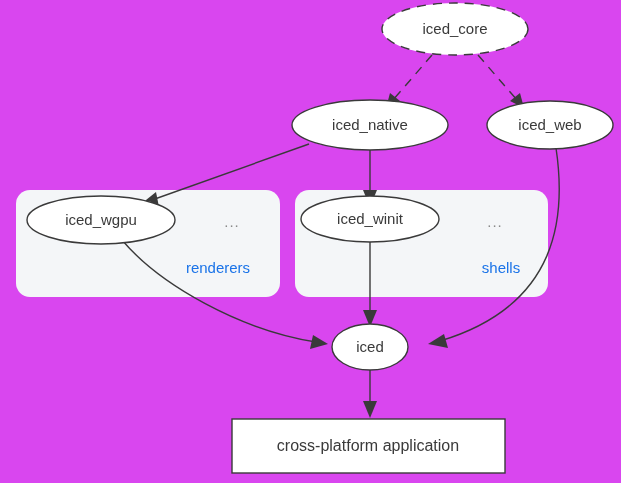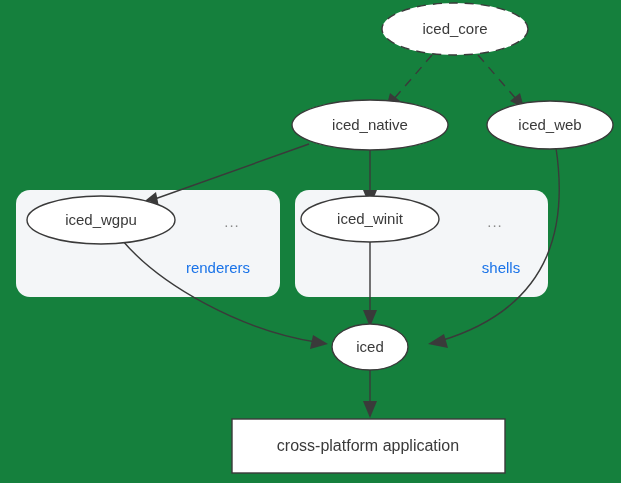--- a/index.html
+++ b/index.html
@@ -7,21 +7,21 @@
     padding: 0;
     background: #ffffff;
   }
   body {
     font-family: "Liberation Sans", sans-serif;
   }
   #diagram-root {
     position: relative;
     width: 621px;
     height: 483px;
-    background: #15803d;
+    background: #d946ef;
     overflow: hidden;
   }
   #diagram-svg {
     position: absolute;
     left: 0;
     top: 0;
     width: 621px;
     height: 483px;
     display: block;
   }

